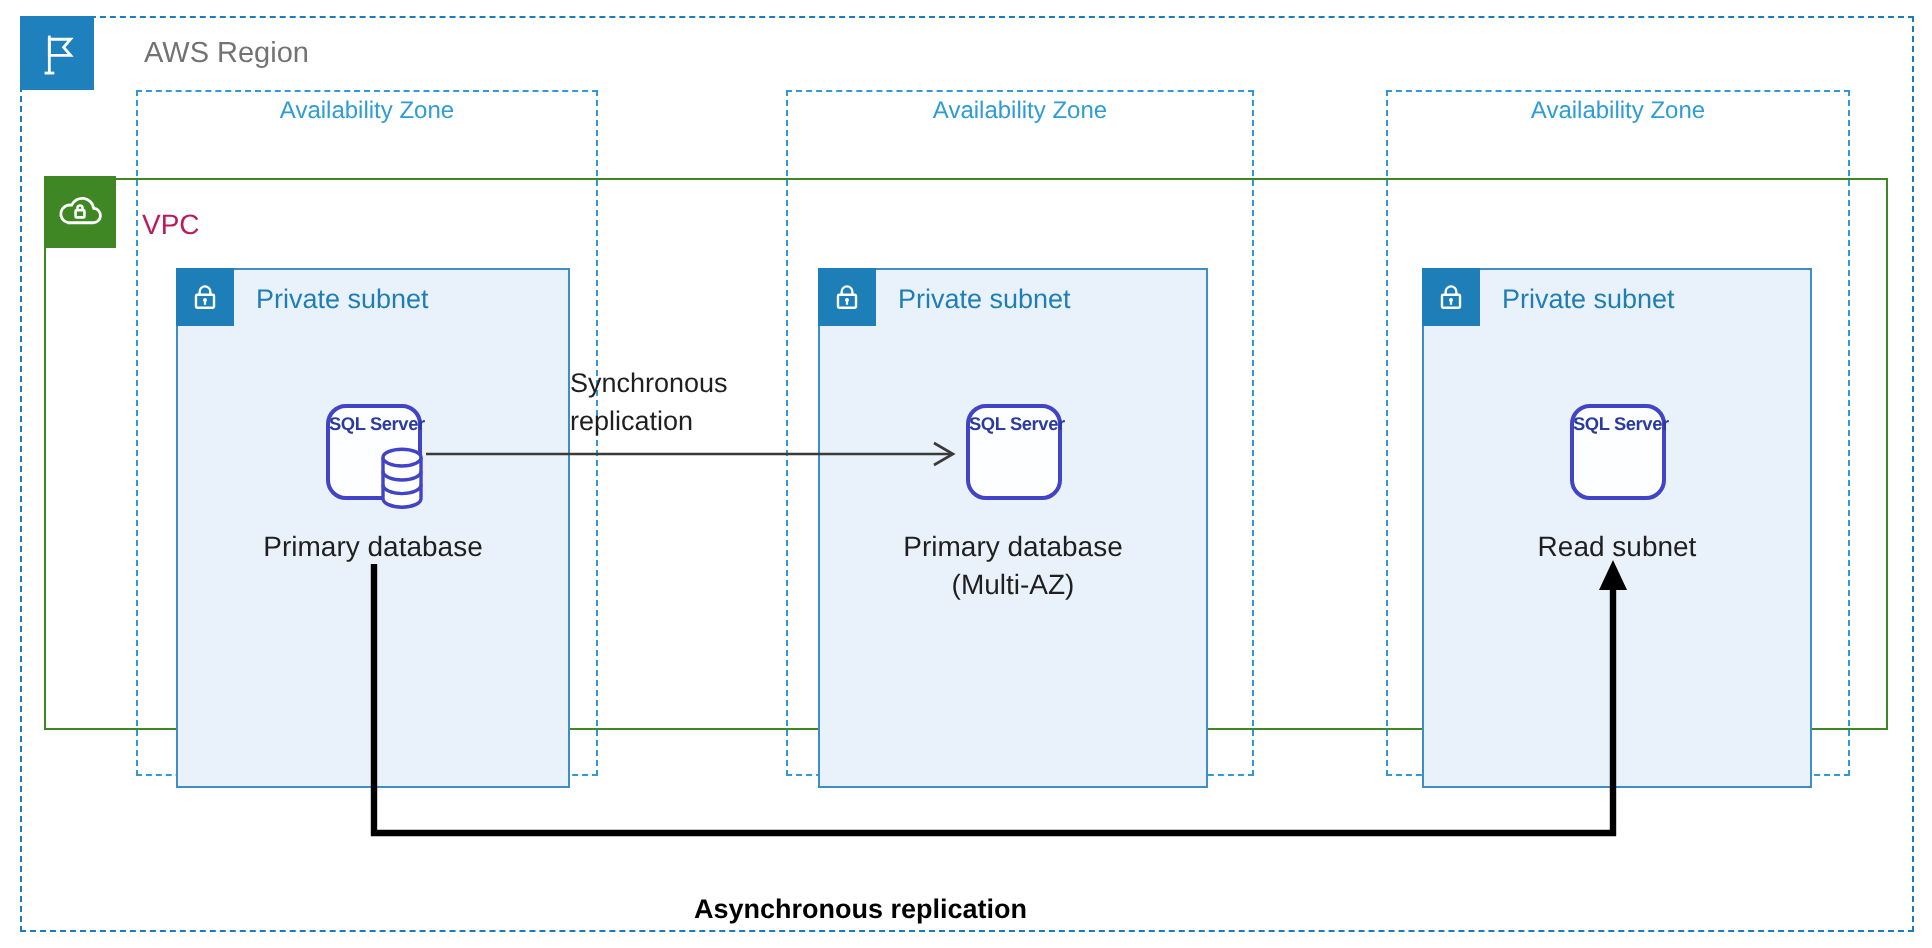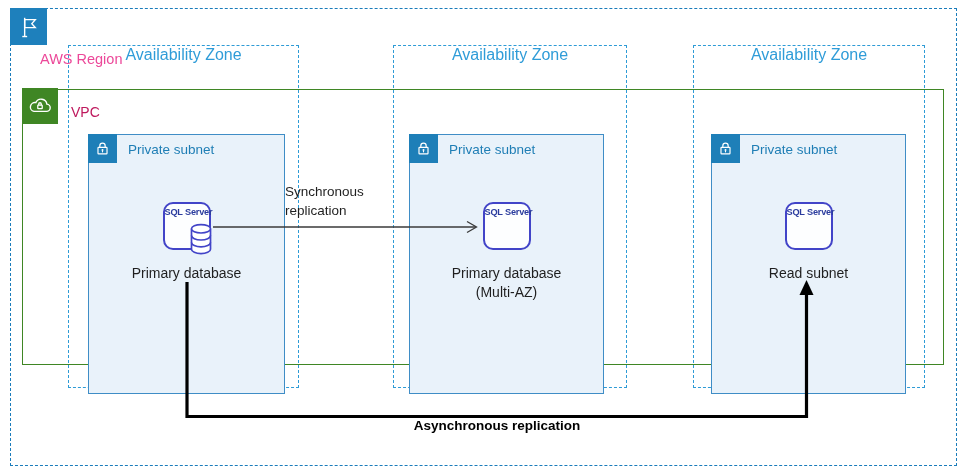--- a/index.html
+++ b/index.html
@@ -11,32 +11,32 @@
   
   .region-box{
     left:10px;top:8px;width:947px;height:458px;
     border:1.5px dashed #1a7cbb;z-index:0;box-sizing:border-box;
   }
   .region-icon{
     left:10px;top:8px;width:37px;height:37px;background:#1e80bc;z-index:3;
     display:flex;align-items:center;justify-content:center;
   }
   .region-label{
-    left:40px;top:19px;color:#ec4899;font-size:14.5px;z-index:6;white-space:nowrap;margin-top:32px;
+    left:72px;top:19px;color:#737373;font-size:14.5px;z-index:6;white-space:nowrap;
   }
   
   .az-box{
     top:45px;height:343px;border:1.4px dashed #2e9bd6;z-index:1;box-sizing:border-box;
     text-align:center;
   }
   .az1{left:68px;width:231px;}
   .az2{left:393px;width:234px;}
   .az3{left:693px;width:232px;}
   .az-label{
-    display:inline-block;color:#2f9cd8;font-size:16px;white-space:nowrap;
+    display:inline-block;color:#2f9cd8;font-size:12px;white-space:nowrap;
   }
   
   .vpc-box{
     left:22px;top:89px;width:922px;height:276px;
     border:1.5px solid #3f8624;z-index:1;box-sizing:border-box;
   }
   .vpc-icon{
     left:22px;top:88px;width:36px;height:36px;background:#3f8624;z-index:3;
     display:flex;align-items:center;justify-content:center;
   }
@@ -73,21 +73,21 @@
   .node-caption{
     position:absolute;left:0;top:129px;width:100%;text-align:center;
     color:#1f1f1f;font-size:14px;line-height:19px;white-space:nowrap;
   }
   
   .sync-label{
     left:285px;top:182px;width:124px;color:#1f1f1f;
     font-size:13.5px;line-height:19px;z-index:6;
   }
   .async-label{
-    left:347px;top:418px;width:300px;text-align:center;color:#000;
+    left:347px;top:447px;width:300px;text-align:left;color:#000;
     font-size:13.5px;font-weight:bold;z-index:6;white-space:nowrap;
   }
   .overlay{left:0;top:0;z-index:5;pointer-events:none;}
 </style>
 </head>
 <body>
 
 <div class="canvas">
 
   <div class="abs region-box"></div>

